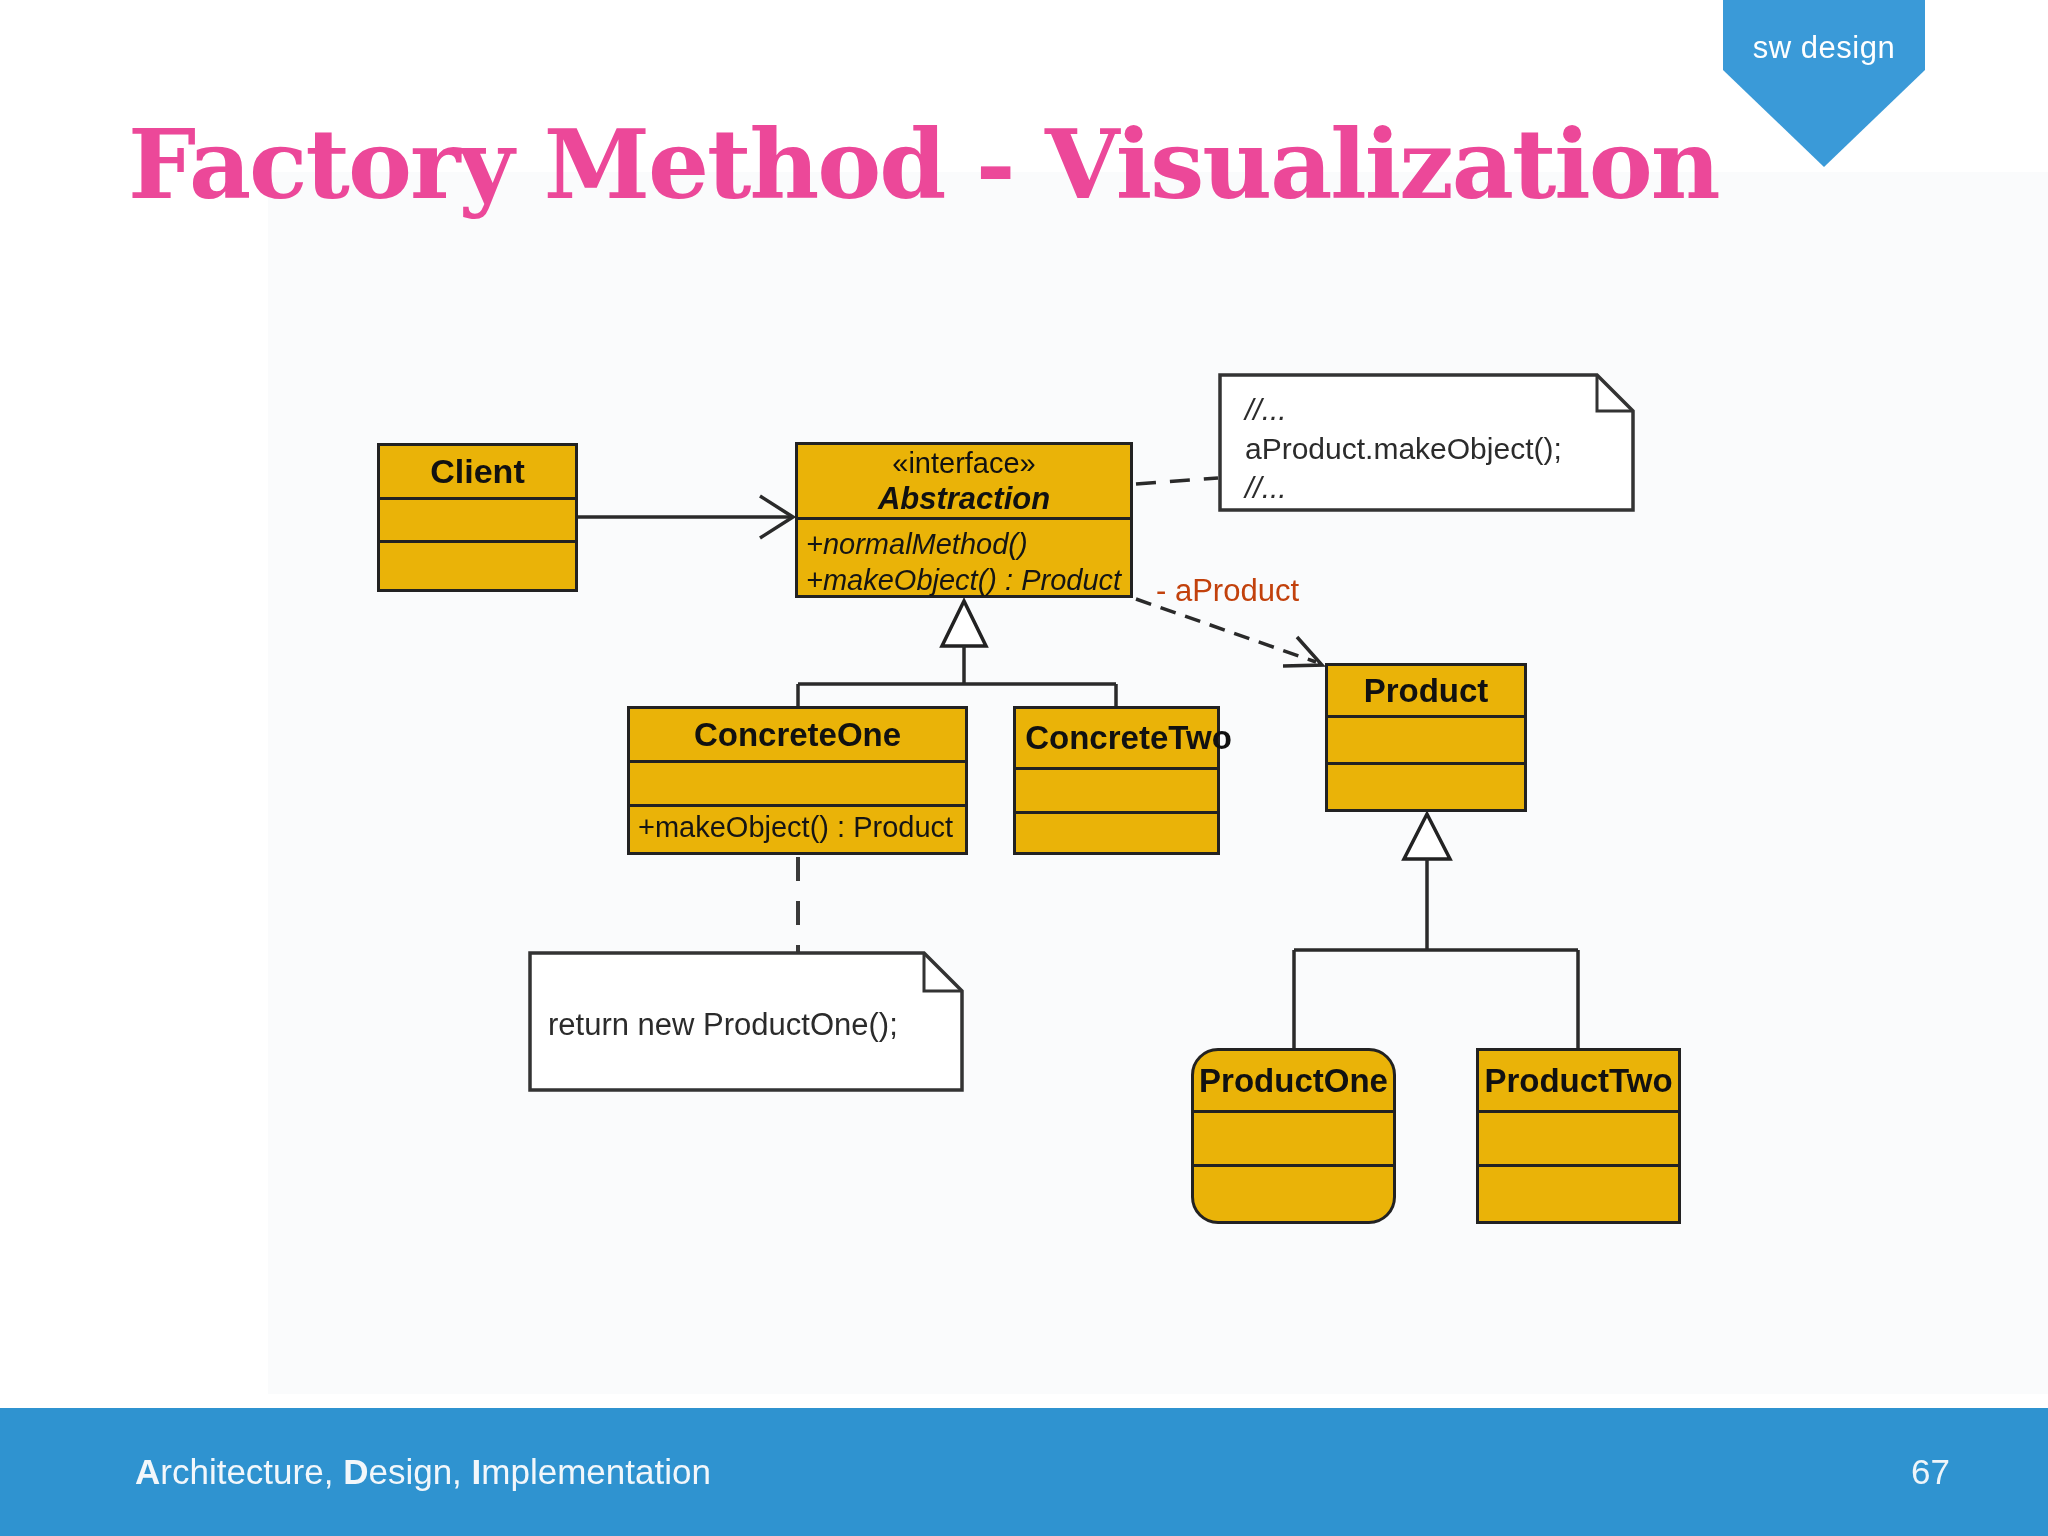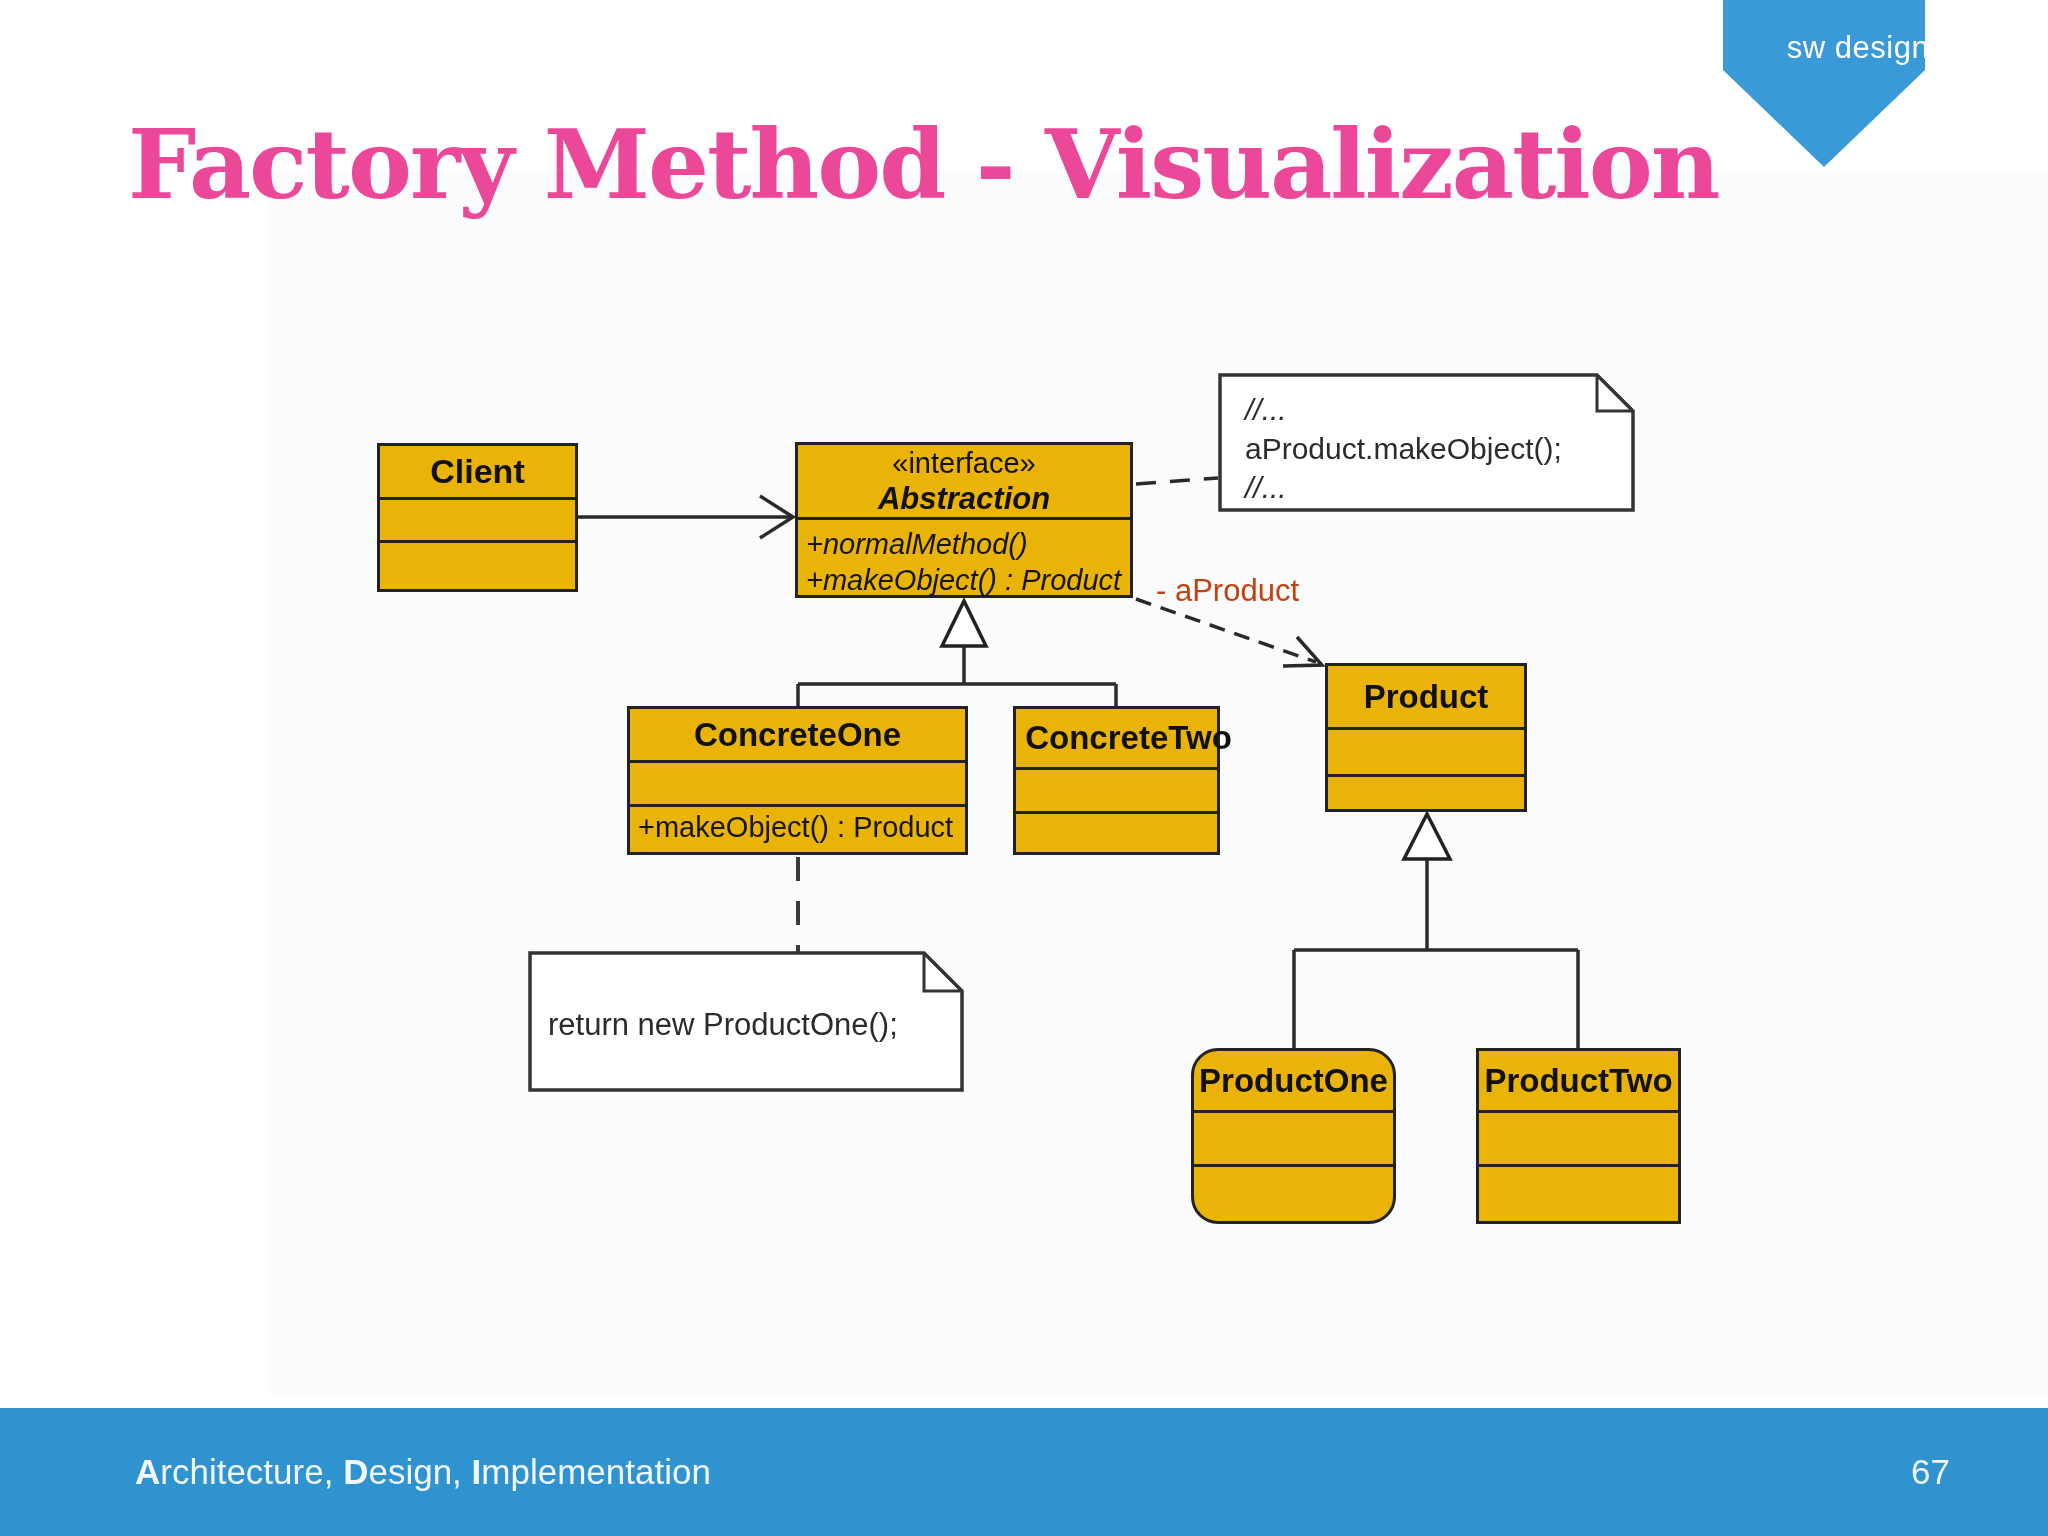--- a/index.html
+++ b/index.html
@@ -14,21 +14,21 @@
   
   #ribbon{
     position:absolute;left:1723px;top:0;width:202px;height:167px;
     background:#3a9ad8;
     clip-path:polygon(0 0,100% 0,100% 70px,50% 100%,0 70px);
     filter:drop-shadow(3px 3px 3px rgba(0,0,0,.22));
     z-index:5;
   }
   #ribbon .ribbon-label{
     position:absolute;top:30px;left:0;width:100%;text-align:center;
-    color:#ffffff;font-size:31px;letter-spacing:0.5px;padding-left:34px;
+    color:#ffffff;font-size:31px;letter-spacing:0.5px;
   }
   
   #page-title{
     position:absolute;left:128px;top:108px;width:1700px;
     font-family:"DejaVu Serif","Liberation Serif",serif;
     font-weight:bold;font-size:96px;letter-spacing:-2px;
     color:#ec4899;z-index:4;
   }
   
   #footer{
@@ -140,21 +140,21 @@
     </div>
   </div>
 
   <div class="uml-box" style="left:1013px;top:706px;width:207px;height:149px;">
     <div class="comp class-title" style="height:58px;font-size:33px;margin-left:24px;">ConcreteTwo</div>
     <div class="comp" style="height:44px;"></div>
     <div class="comp flexfill"></div>
   </div>
 
   <div class="uml-box" style="left:1325px;top:663px;width:202px;height:149px;">
-    <div class="comp class-title" style="height:61px;font-size:33px;">Product</div>
+    <div class="comp class-title" style="height:49px;font-size:33px;">Product</div>
     <div class="comp" style="height:47px;"></div>
     <div class="comp flexfill"></div>
   </div>
 
   <div class="uml-box" style="left:1191px;top:1048px;width:205px;height:176px;border-radius:27px;">
     <div class="comp class-title" style="height:59px;font-size:33px;">ProductOne</div>
     <div class="comp" style="height:54px;"></div>
     <div class="comp flexfill"></div>
   </div>
 

